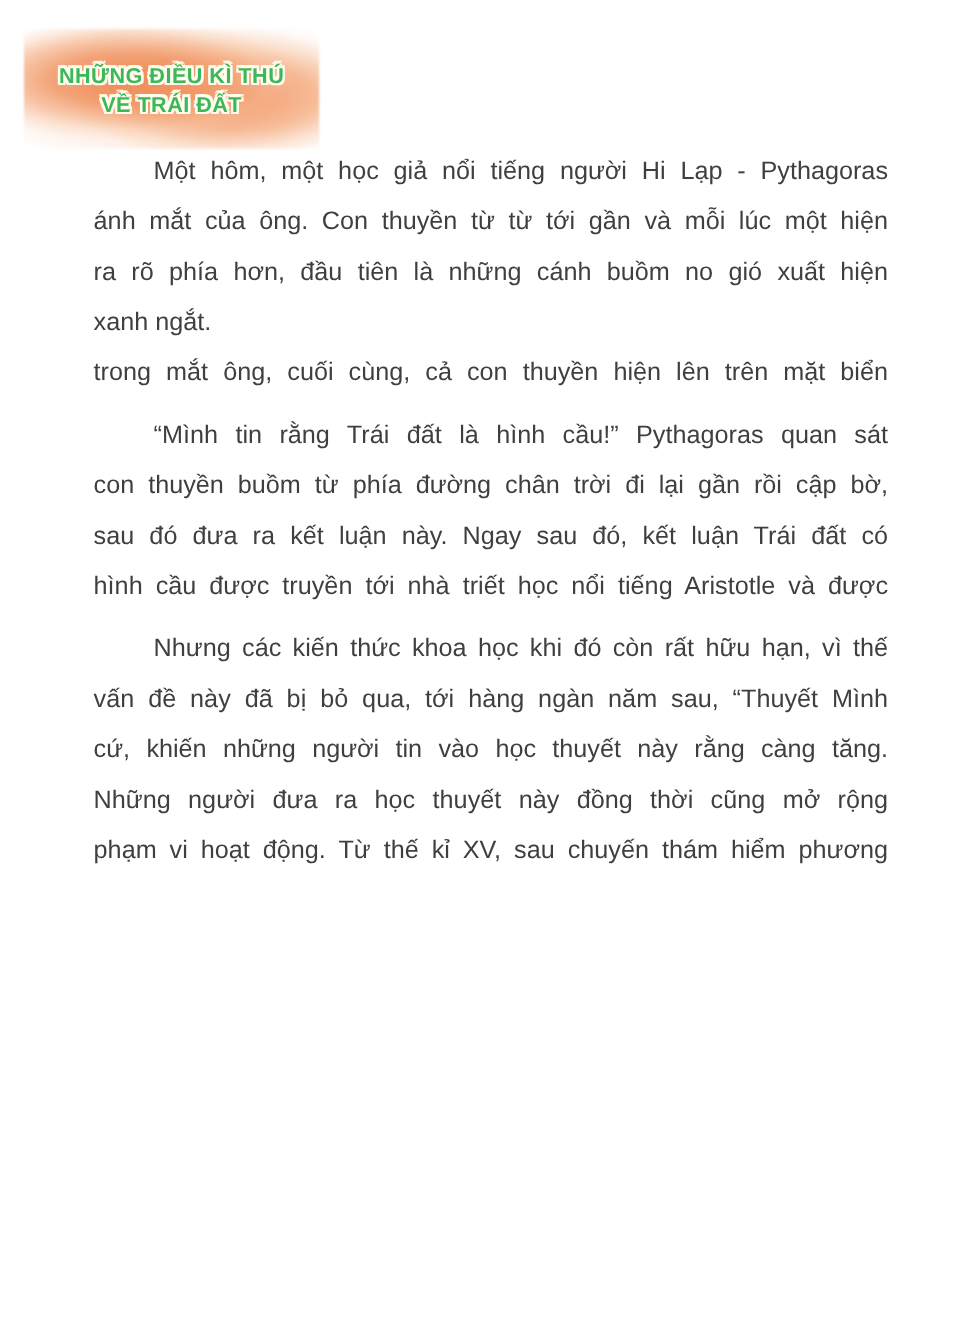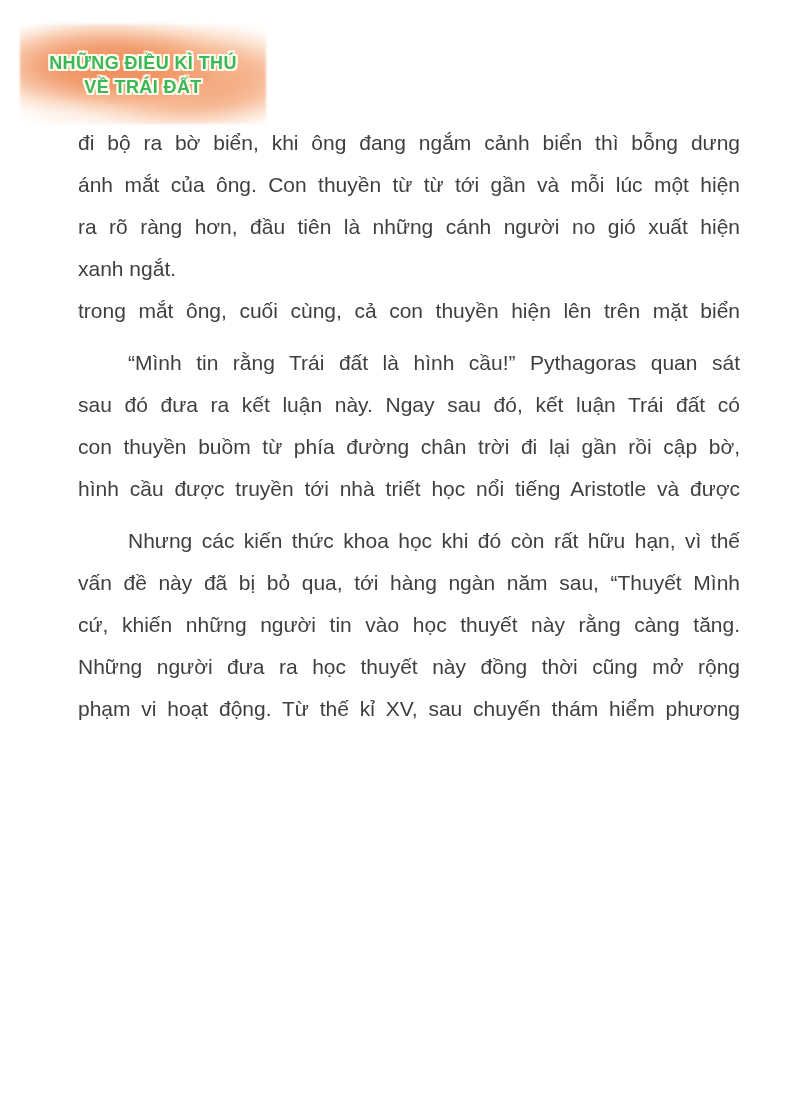--- a/index.html
+++ b/index.html
@@ -110,30 +110,30 @@
   <div class="badge">
     <div class="badge-blob"></div>
     <div class="badge-text">
       <span class="badge-line">NHỮNG ĐIỀU KÌ THÚ</span>
       <span class="badge-line">VỀ TRÁI ĐẤT</span>
     </div>
   </div>
 
   <div class="body-text">
       <div class="paragraph">
-        <div class="line">đi bộ ra bờ biển, khi ông đang ngắm cảnh biển thì bỗng dưng</div>
+        <div class="line first">Một hôm, một học giả nổi tiếng người Hi Lạp - Pythagoras</div>
         <div class="line">ánh mắt của ông. Con thuyền từ từ tới gần và mỗi lúc một hiện</div>
-        <div class="line">ra rõ ràng hơn, đầu tiên là những cánh người no gió xuất hiện</div>
+        <div class="line">ra rõ phía hơn, đầu tiên là những cánh buồm no gió xuất hiện</div>
         <div class="line last">xanh ngắt.</div>
         <div class="line">trong mắt ông, cuối cùng, cả con thuyền hiện lên trên mặt biển</div>
       </div>
       <div class="paragraph">
         <div class="line first">“Mình tin rằng Trái đất là hình cầu!” Pythagoras quan sát</div>
+        <div class="line">con thuyền buồm từ phía đường chân trời đi lại gần rồi cập bờ,</div>
         <div class="line">sau đó đưa ra kết luận này. Ngay sau đó, kết luận Trái đất có</div>
-        <div class="line">con thuyền buồm từ phía đường chân trời đi lại gần rồi cập bờ,</div>
         <div class="line">hình cầu được truyền tới nhà triết học nổi tiếng Aristotle và được</div>
       </div>
       <div class="paragraph">
         <div class="line first">Nhưng các kiến thức khoa học khi đó còn rất hữu hạn, vì thế</div>
         <div class="line">vấn đề này đã bị bỏ qua, tới hàng ngàn năm sau, “Thuyết Mình</div>
         <div class="line">cứ, khiến những người tin vào học thuyết này rằng càng tăng.</div>
         <div class="line">Những người đưa ra học thuyết này đồng thời cũng mở rộng</div>
         <div class="line">phạm vi hoạt động. Từ thế kỉ XV, sau chuyến thám hiểm phương</div>
       </div>
     </div>

